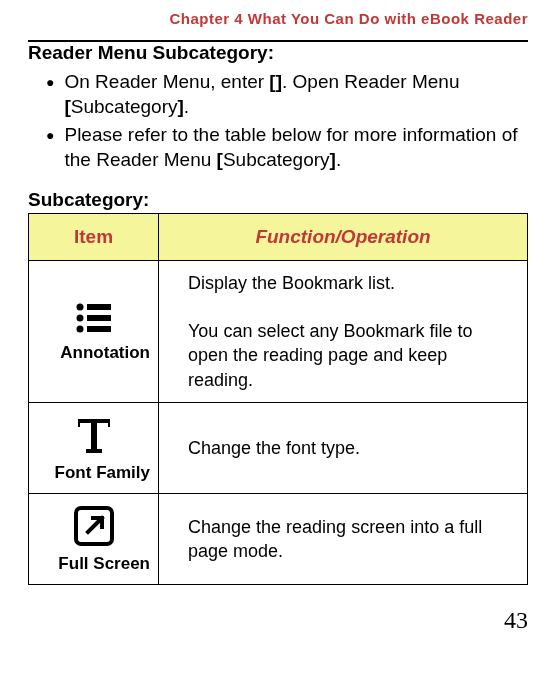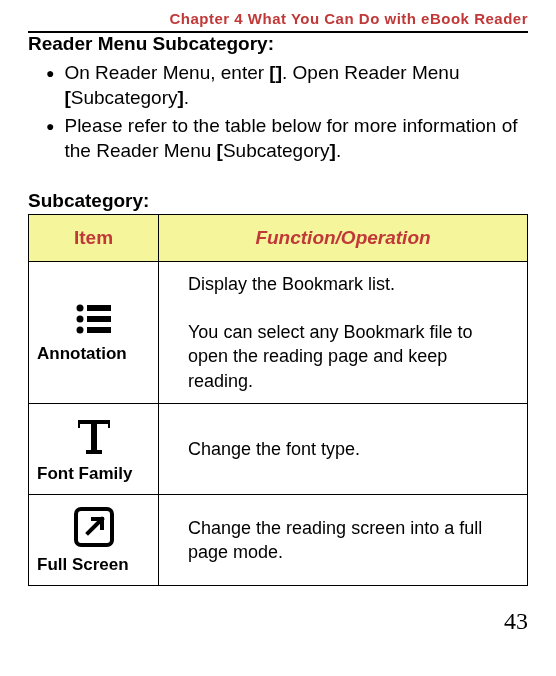--- a/index.html
+++ b/index.html
@@ -14,21 +14,21 @@
       font-family: Verdana, Geneva, sans-serif;
       padding: 10px 28px 0 28px;
       color: #000;
     }
     .header-line {
       text-align: right;
       color: #c03838;
       font-size: 15px;
       font-weight: bold;
       border-bottom: 2px solid #000;
-      padding-bottom: 4px;
+      padding-bottom: 13px;
       letter-spacing: 0.5px;
     }
     .section-title {
       font-weight: bold;
       font-size: 19px;
     }
     .bullet-list {
       margin-top: 6px;
       padding-left: 18px;
     }
@@ -56,21 +56,21 @@
     .more-icon svg {
       margin-right: 2px;
     }
     .more-text {
       font-family: Georgia, serif;
       font-size: 19px;
     }
     .sub-label {
       font-weight: bold;
       font-size: 19px;
-      margin-top: 26px;
+      margin-top: 16px;
     }
     table {
       border-collapse: collapse;
       width: 100%;
       margin-top: 2px;
     }
     th, td {
       border: 1.5px solid #000;
       vertical-align: middle;
     }
@@ -80,21 +80,21 @@
       font-weight: bold;
       font-size: 19px;
       padding: 12px 14px;
       font-style: italic;
     }
     th.item-col {
       font-style: normal;
       width: 130px;
     }
     td.item-cell {
-      text-align: left;
+      text-align: right;
       padding: 10px 8px;
       font-weight: bold;
       font-size: 17px;
     }
     td.item-cell .icon-wrap {
       display: flex;
       justify-content: center;
       margin-bottom: 6px;
     }
     td.func-cell {

